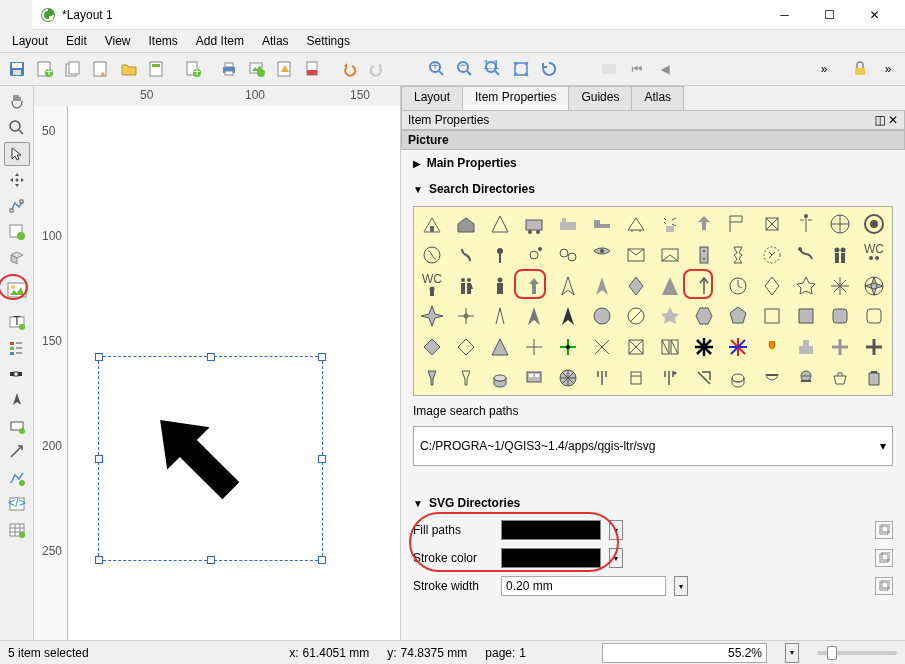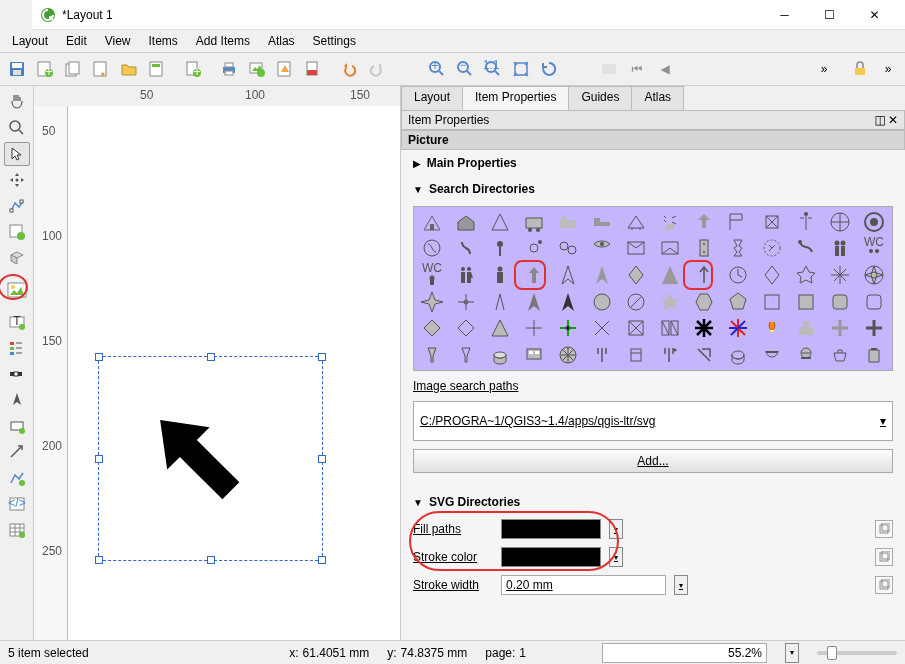--- a/index.html
+++ b/index.html
@@ -32,24 +32,24 @@
 .right-panel { width: 505px; background: #f0f0f0; display: flex; flex-direction: column; border-left: 1px solid #ccc; }
 .tabs { display: flex; height: 24px; background: #f0f0f0; }
 .tab { padding: 3px 12px; background: #e4e4e4; border: 1px solid #bbb; border-bottom: none; cursor: pointer; margin-right: -1px; }
 .tab.active { background: #f5f5f5; border-bottom: 1px solid #f5f5f5; }
 .panel-header { height: 20px; background: #e6e6e6; display: flex; align-items: center; padding: 0 6px; border: 1px solid #bbb; font-weight: normal; }
 .panel-header .hdr-icons { margin-left: auto; display: flex; gap: 2px; }
 .section-title { height: 20px; background: #d6d6d6; padding: 2px 6px; font-weight: bold; border: 1px solid #bbb; }
 .panel-body { flex: 1; overflow-y: auto; background: #f5f5f5; padding: 0; position: relative; }
 .section-row { padding: 6px 12px; display: flex; align-items: center; gap: 6px; }
 .expander { font-size: 10px; cursor: pointer; }
-.svg-grid { margin: 4px 12px; background: #c4b5fd; border: 1px solid #aaa; height: 165px; display: grid; grid-template-columns: repeat(14, 1fr); gap: 1px; padding: 2px; overflow: hidden; }
+.svg-grid { margin: 4px 12px; background: #fef9c3; border: 1px solid #aaa; height: 190px; display: grid; grid-template-columns: repeat(14, 1fr); gap: 1px; padding: 2px; overflow: hidden; }
 .svg-cell { display: flex; align-items: center; justify-content: center; color: #555; cursor: pointer; }
 .svg-cell svg { width: 24px; height: 24px; }
-.field-row { display: flex; align-items: center; padding: 4px 12px; gap: 8px; text-decoration: underline; }
+.field-row { display: flex; align-items: center; padding: 4px 12px; gap: 8px; }
 .field-label { width: 80px; }
 .color-swatch { flex: 0 0 100px; height: 20px; background: #000; border: 1px solid #888; }
 .dropdown-btn { width: 14px; height: 20px; border: 1px solid #888; background: #f0f0f0; display: flex; align-items: center; justify-content: center; cursor: pointer; font-size: 8px; }
 .text-input { flex: 1; height: 20px; border: 1px solid #aaa; padding: 0 4px; background: #fff; }
 .full-dropdown { flex: 1; height: 40px; border: 1px solid #aaa; background: #fff; padding: 15px 6px; display: flex; align-items: center; justify-content: space-between; cursor: pointer; }
 .btn { height: 24px; border: 1px solid #aaa; background: linear-gradient(#fdfdfd,#e0e0e0); padding: 0 12px; cursor: pointer; display: flex; align-items: center; justify-content: center; }
 .statusbar { height: 24px; background: #f0f0f0; border-top: 1px solid #ccc; display: flex; align-items: center; padding: 0 8px; gap: 18px; }
 .statusbar .st-field { display: flex; gap: 4px; }
 .red-circle { position: absolute; border: 2px solid #e03030; border-radius: 50%; pointer-events: none; }
 .red-oval { position: absolute; border: 2px solid #e03030; border-radius: 12px; pointer-events: none; }
@@ -70,21 +70,21 @@
   <div class="winbtn">─</div>
   <div class="winbtn">☐</div>
   <div class="winbtn">✕</div>
 </div>
 
 <div class="menubar">
   <span class="menu-item">Layout</span>
   <span class="menu-item">Edit</span>
   <span class="menu-item">View</span>
   <span class="menu-item">Items</span>
-  <span class="menu-item">Add Items</span>
+  <span class="menu-item">Add Item</span>
   <span class="menu-item">Atlas</span>
   <span class="menu-item">Settings</span>
 </div>
 
 <div class="toolbar">
   <div class="tb-btn">
       <svg width="18" height="18" viewBox="0 0 18 18">
         <rect x="2" y="2" width="14" height="14" fill="#4a7fc4" rx="1"></rect>
         <rect x="4" y="3" width="10" height="5" fill="#fff"></rect>
         <rect x="5" y="10" width="8" height="5" fill="#e0e0e0"></rect>
@@ -906,21 +906,20 @@
       <div class="field-row">
         <span>Image search paths</span>
       </div>
       <div class="field-row">
         <div class="full-dropdown">
           <span>C:/PROGRA~1/QGIS3~1.4/apps/qgis-ltr/svg</span>
           <span>▾</span>
         </div>
       </div>
       <div class="field-row" style="gap:10px">
-        <div class="btn" style="flex:1">Add...</div>
       </div>
       <div style="height:12px"></div>
       <div class="section-row">
         <span class="expander">▼</span>
         <b>SVG Directories</b>
       </div>
       <div style="position:relative">
         <div class="field-row">
           <span class="field-label">Fill paths</span>
           <div class="color-swatch"></div>

